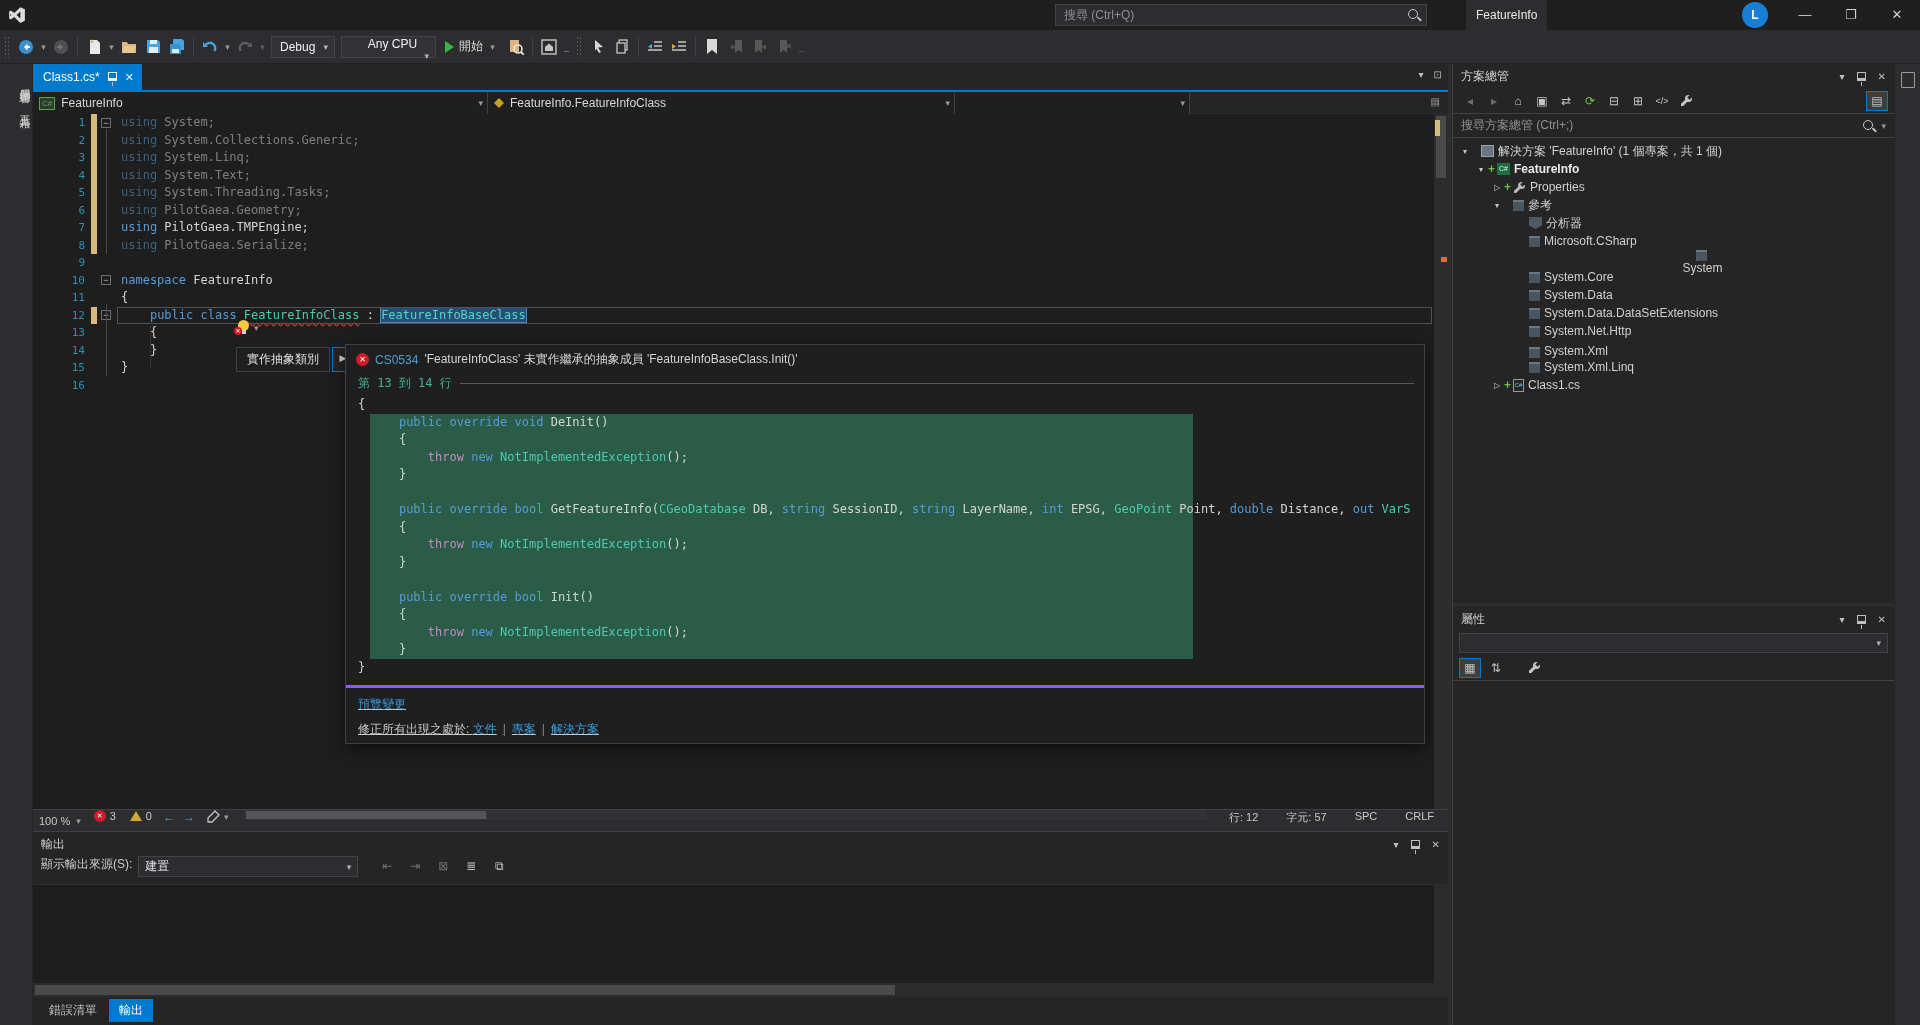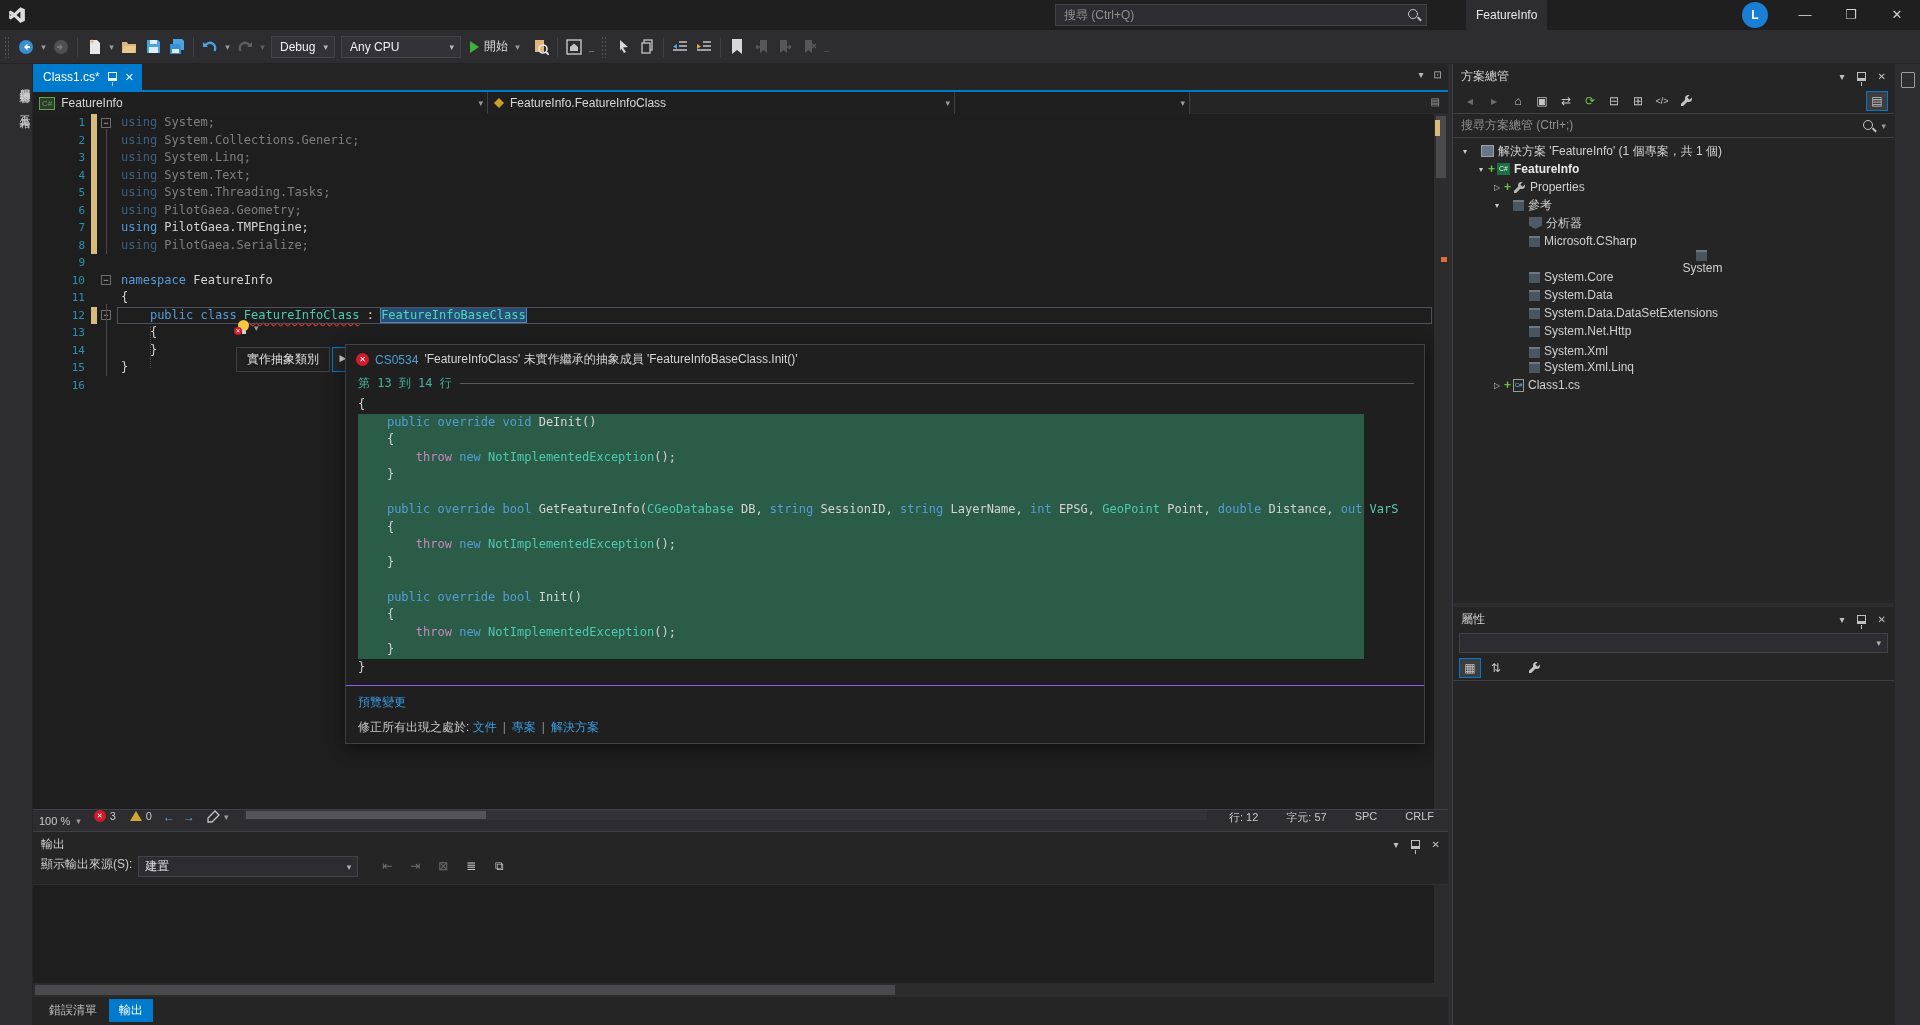--- a/index.html
+++ b/index.html
@@ -86,22 +86,22 @@
   
   .popup { position:absolute; left:312px; top:230px; width:1080px; height:400px; background:#1f1f20; border:1px solid #3f3f46; box-shadow:0 4px 14px rgba(0,0,0,.55); }
   .perr { display:flex; align-items:center; gap:6px; padding:6px 10px 4px 10px; }
   .errico { width:13px; height:13px; border-radius:50%; background:#d11a2a; color:#fff; font-size:8px; line-height:13px; text-align:center; flex:none; }
   .errcode { color:#4f9fd6; }
   .errtext { color:#d4d4d4; }
   .prange { display:flex; align-items:center; gap:8px; padding:3px 10px 2px 12px; color:#45b39a; font-family:"DejaVu Sans Mono", monospace; font-size:12px; }
   .prange .hr { flex:1; height:1px; background:#5a5a5a; }
   .pcode { padding:2px 0 0 12px; }
   .pline { height:17.5px; line-height:17.5px; }
-  .pgreen { width:1006px; background:#2a5c48; }
-  .pfoot { border-top:1px solid #8b5cf6; margin-top:9px; padding:8px 12px 0 12px; }
+  .pgreen { width:823px; background:#2a5c48;margin-left:12px; }
+  .pfoot { border-top:3px solid #8b5cf6; margin-top:9px; padding:8px 12px 0 12px;text-decoration:underline; }
   .plink { color:#3a9bdc; }
   .fixrow { margin-top:8px; color:#c8c8c8; }
   .fixrow .sep { color:#8a8a8a; padding:0 6px; }
 
   
   .estatus { height:22px; background:#2d2d30; border-top:1px solid #3f3f46; display:flex; align-items:flex-start; font-size:11px; color:#c8c8c8; }
   .zoombox { display:flex; align-items:center; padding:0 6px; gap:6px; height:100%; }
   .stat-ico { display:flex; align-items:center; gap:4px; padding:0 7px; }
   .errdot { width:12px; height:12px; border-radius:50%; background:#d11a2a; color:#fff; font-size:7px; line-height:12px; text-align:center; }
   .warntri { width:0; height:0; border-left:6px solid transparent; border-right:6px solid transparent; border-bottom:10px solid #d2a834; position:relative; }
@@ -243,21 +243,21 @@
       <svg width="16" height="15" viewBox="0 0 16 15">
           <path d="M13 7C11.5 4 8 3 5.5 4.5 3 6 2 9 3.5 12" stroke="#9a9a9a" stroke-width="2.4" fill="none"></path>
           <path d="M15 3v5h-5l5-5z" fill="#9a9a9a"></path>
         </svg>
     </div>
     <div class="tb-dd dim-ic">▾</div>
     <div class="combo" style="width:64px;">
       <span>Debug</span>
         <span class="arr">▾</span>
     </div>
-    <div class="combo" style="width:120px;">
+    <div class="combo" style="width:95px;flex-direction:column;">
       <span>Any CPU</span>
         <span class="arr">▾</span>
     </div>
     <div class="start-btn">
       <span class="play"></span>
       <span>開始</span>
       <span class="tb-dd" style="margin-left:4px;">▾</span>
     </div>
     <div class="tb-ico">
       <svg width="16" height="16" viewBox="0 0 16 16">

